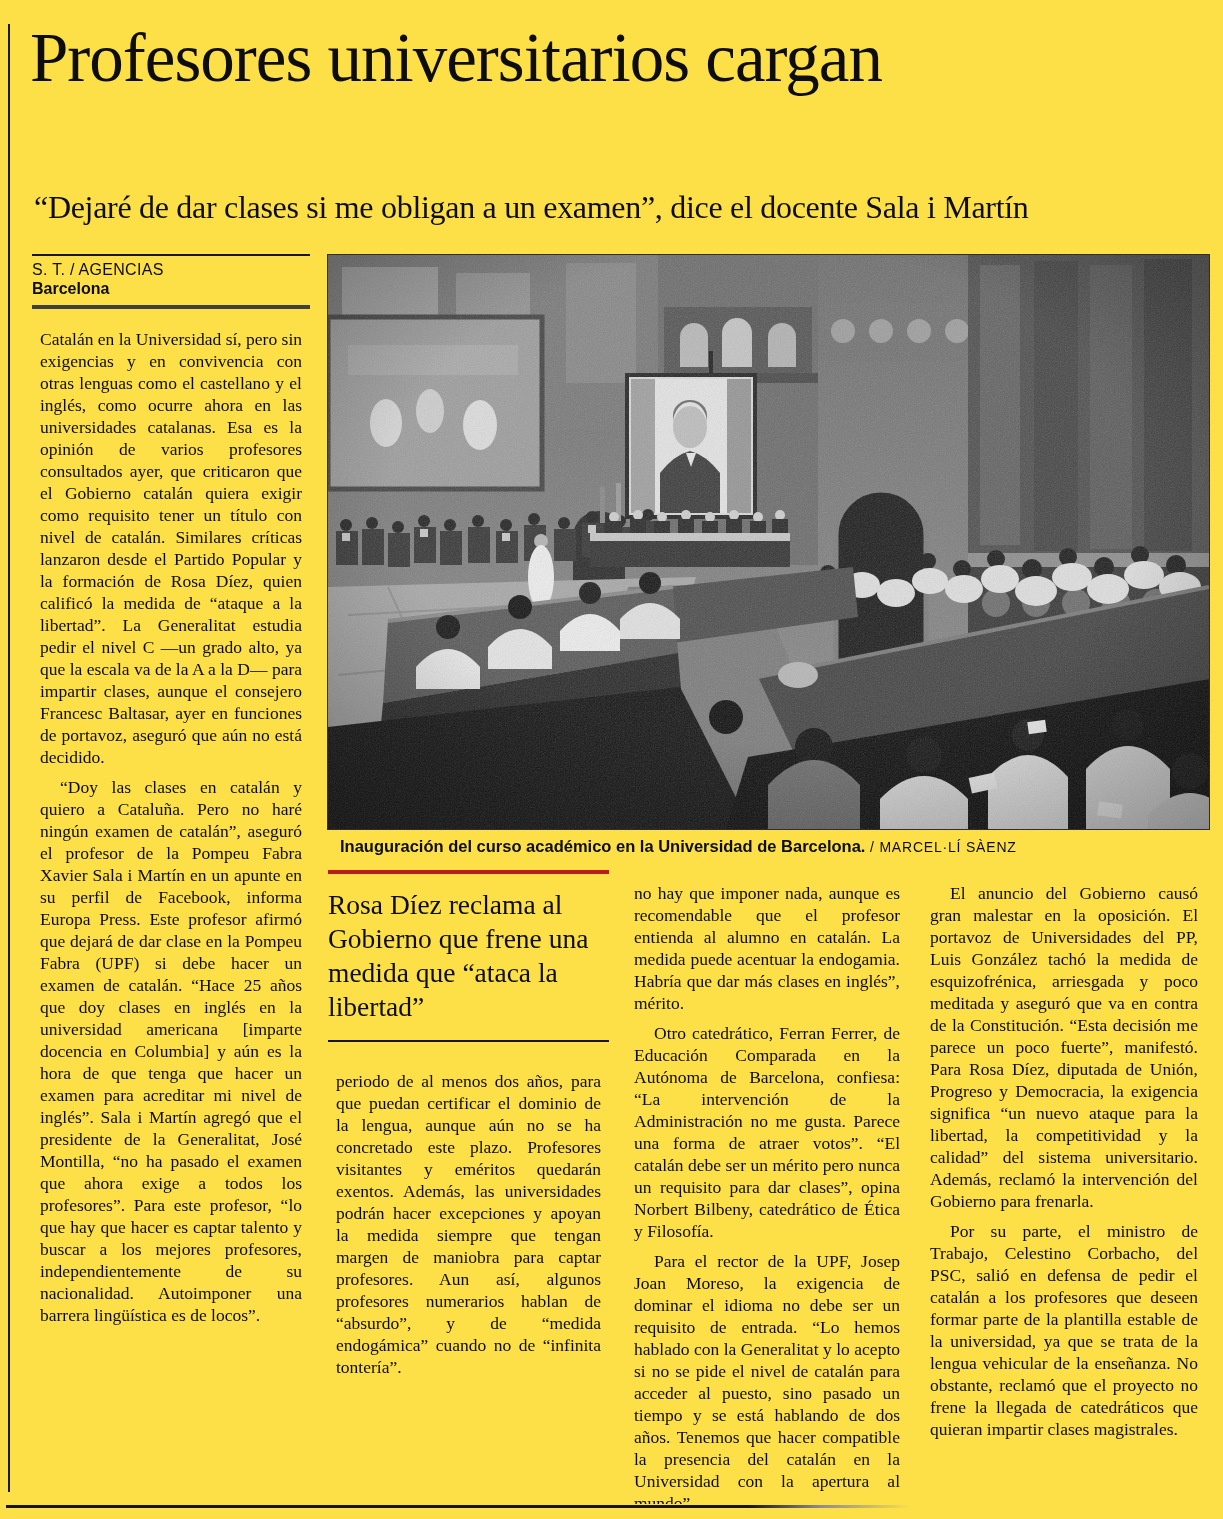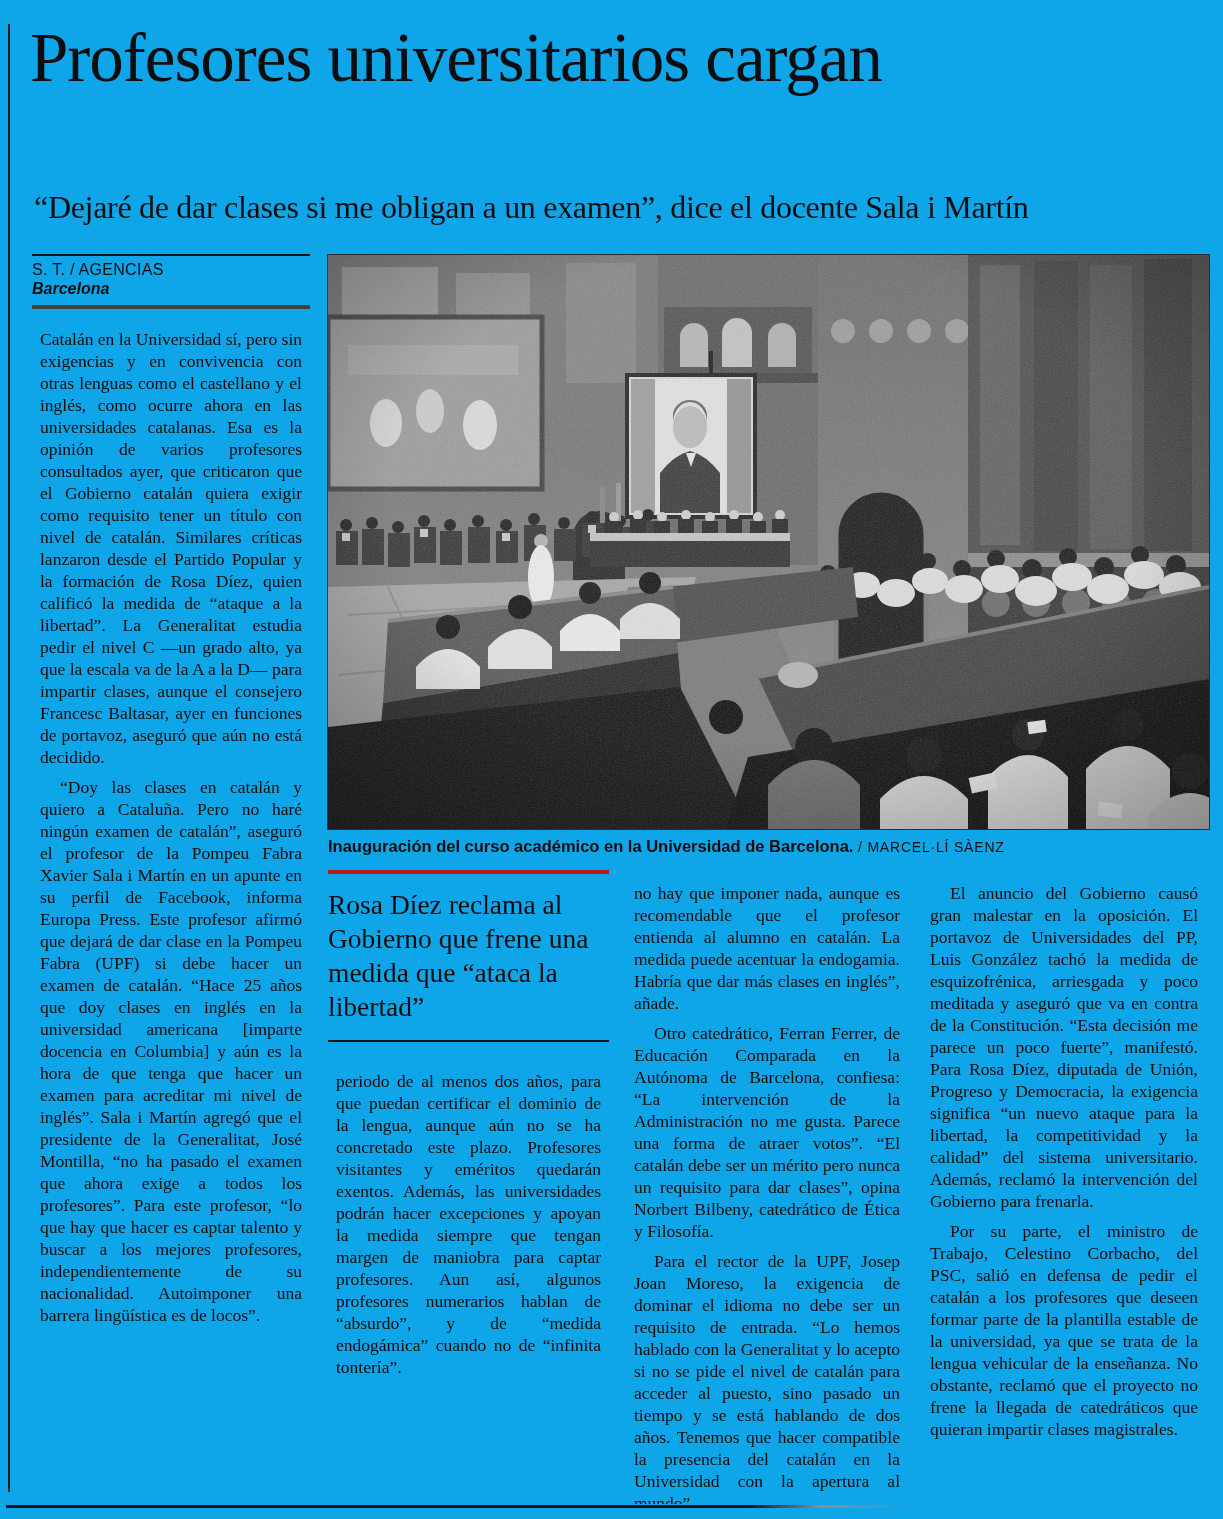--- a/index.html
+++ b/index.html
@@ -1,54 +1,54 @@
 <!DOCTYPE html>
 <html lang="es"><head>
 <meta charset="utf-8">
 <style>
   html,body{margin:0;padding:0;background:#e8e6e0;}
   .page{
     position:relative;width:1223px;height:1519px;margin:0 auto;
-    background:#0ea5e9;color:#0d0d0d;overflow:hidden;
+    background:#fde047;color:#0d0d0d;overflow:hidden;
     font-family:"Liberation Serif", serif;
   }
   .edge-rule{position:absolute;left:8px;top:24px;width:2px;height:1468px;background:#1b1b1b;}
   .headline{
     position:absolute;left:30px;top:20px;width:1175px;
     font-size:69px;line-height:76px;letter-spacing:-1px;font-weight:normal;margin:0;
   }
   .deck{
     position:absolute;left:34px;top:188px;width:1180px;
     font-size:32px;line-height:38px;letter-spacing:-0.3px;
   }
   .byline{
     position:absolute;left:32px;top:254px;width:278px;
     font-family:"Liberation Sans", sans-serif;
     border-top:2px solid #161616;border-bottom:4px solid #404040;
     padding:5px 0 7px 0;
   }
   .byline .who{font-size:16px;letter-spacing:.3px;}
-  .byline .where{font-size:16px;font-weight:bold;margin-top:1px;font-style:italic;}
+  .byline .where{font-size:16px;font-weight:bold;margin-top:1px;}
   .bodycol{
     position:absolute;text-align:justify;font-size:17.5px;line-height:22px;
     overflow:hidden;hyphens:auto;
   }
   .bodycol p{margin:8px;}
   .bodycol p.indent{text-indent:20px;}
   #col1{left:32px;top:320px;width:278px;height:1184px;}
   #col2{left:328px;top:1062px;width:281px;height:442px;}
   #col3{left:626px;top:874px;width:282px;height:630px;}
   #col4{left:922px;top:874px;width:284px;height:630px;}
   .photo-wrap{
     position:absolute;left:328px;top:255px;width:881px;height:574px;
     background:#8b8b8b;outline:1px solid #2e2e2e;
   }
   .photo-wrap svg{display:block;width:881px;height:574px;}
   .caption{
-    position:absolute;left:328px;top:836px;width:881px;
+    position:absolute;left:340px;top:836px;width:881px;
     font-family:"Liberation Sans", sans-serif;font-size:16.5px;line-height:20px;
   }
   .caption .cap{font-weight:bold;}
   .caption .credit{font-weight:normal;font-size:14px;letter-spacing:.8px;}
   .subhead2{
     position:absolute;left:328px;top:870px;width:281px;
     border-top:4px solid #b91c1c;border-bottom:2px solid #161616;
     padding:14px 0 16px 0;
     font-size:27.5px;line-height:34px;
   }
@@ -325,21 +325,21 @@
     <p>Catalán en la Universidad sí, pero sin exigencias y en convivencia con otras lenguas como el castellano y el inglés, como ocurre ahora en las universidades catalanas. Esa es la opinión de varios profesores consultados ayer, que criticaron que el Gobierno catalán quiera exigir como requisito tener un título con nivel de catalán. Similares críticas lanzaron desde el Partido Popular y la formación de Rosa Díez, quien calificó la medida de “ataque a la libertad”. La Generalitat estudia pedir el nivel C —un grado alto, ya que la escala va de la A a la D— para impartir clases, aunque el consejero Francesc Baltasar, ayer en funciones de portavoz, aseguró que aún no está decidido.</p>
     <p class="indent">“Doy las clases en catalán y quiero a Cataluña. Pero no haré ningún examen de catalán”, aseguró el profesor de la Pompeu Fabra Xavier Sala i Martín en un apunte en su perfil de Facebook, informa Europa Press. Este profesor afirmó que dejará de dar clase en la Pompeu Fabra (UPF) si debe hacer un examen de catalán. “Hace 25 años que doy clases en inglés en la universidad americana [imparte docencia en Columbia] y aún es la hora de que tenga que hacer un examen para acreditar mi nivel de inglés”. Sala i Martín agregó que el presidente de la Generalitat, José Montilla, “no ha pasado el examen que ahora exige a todos los profesores”. Para este profesor, “lo que hay que hacer es captar talento y buscar a los mejores profesores, independientemente de su nacionalidad. Autoimponer una barrera lingüística es de locos”.</p>
   </div>
 
   <div class="subhead2">Rosa Díez reclama al Gobierno que frene una medida que “ataca la libertad”</div>
   <div id="col2" class="bodycol">
     <p>periodo de al menos dos años, para que puedan certificar el dominio de la lengua, aunque aún no se ha concretado este plazo. Profesores visitantes y eméritos quedarán exentos. Además, las universidades podrán hacer excepciones y apoyan la medida siempre que tengan margen de maniobra para captar profesores. Aun así, algunos profesores numerarios hablan de “absurdo”, y de “medida endogámica” cuando no de “infinita tontería”.</p>
   </div>
 
   <div id="col3" class="bodycol">
-    <p>no hay que imponer nada, aunque es recomendable que el profesor entienda al alumno en catalán. La medida puede acentuar la endogamia. Habría que dar más clases en inglés”, añade.</p>
+    <p>no hay que imponer nada, aunque es recomendable que el profesor entienda al alumno en catalán. La medida puede acentuar la endogamia. Habría que dar más clases en inglés”, mérito.</p>
     <p class="indent">Otro catedrático, Ferran Ferrer, de Educación Comparada en la Autónoma de Barcelona, confiesa: “La intervención de la Administración no me gusta. Parece una forma de atraer votos”. “El catalán debe ser un mérito pero nunca un requisito para dar clases”, opina Norbert Bilbeny, catedrático de Ética y Filosofía.</p>
     <p class="indent">Para el rector de la UPF, Josep Joan Moreso, la exigencia de dominar el idioma no debe ser un requisito de entrada. “Lo hemos hablado con la Generalitat y lo acepto si no se pide el nivel de catalán para acceder al puesto, sino pasado un tiempo y se está hablando de dos años. Tenemos que hacer compatible la presencia del catalán en la Universidad con la apertura al mundo”.</p>
   </div>
 
   <div id="col4" class="bodycol">
     <p class="indent">El anuncio del Gobierno causó gran malestar en la oposición. El portavoz de Universidades del PP, Luis González tachó la medida de esquizofrénica, arriesgada y poco meditada y aseguró que va en contra de la Constitución. “Esta decisión me parece un poco fuerte”, manifestó. Para Rosa Díez, diputada de Unión, Progreso y Democracia, la exigencia significa “un nuevo ataque para la libertad, la competitividad y la calidad” del sistema universitario. Además, reclamó la intervención del Gobierno para frenarla.</p>
     <p class="indent">Por su parte, el ministro de Trabajo, Celestino Corbacho, del PSC, salió en defensa de pedir el catalán a los profesores que deseen formar parte de la plantilla estable de la universidad, ya que se trata de la lengua vehicular de la enseñanza. No obstante, reclamó que el proyecto no frene la llegada de catedráticos que quieran impartir clases magistrales.</p>
   </div>
 
   <div class="bottom-rule"></div>

